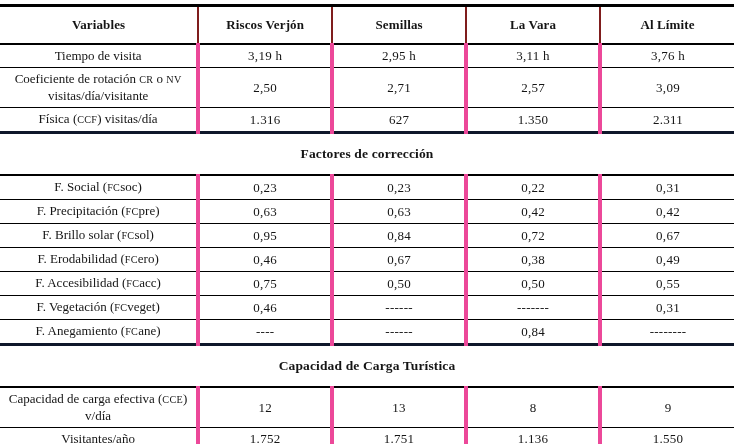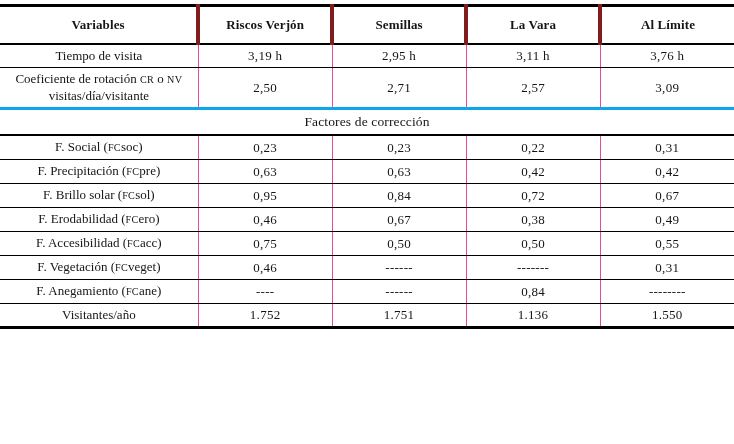--- a/index.html
+++ b/index.html
@@ -25,46 +25,46 @@
   }
   table.cc-table th {
     font-weight: bold;
     font-size: 13px;
     text-align: center;
     padding: 10px 16px;
     border-bottom: 2px solid #000;
     letter-spacing: 0.01em;
   }
   table.cc-table th + th {
-    border-left: 4px solid #7f1d1d;
+    border-left: 2px solid #7f1d1d;
   }
   tr.data-row td {
     font-size: 13px;
     line-height: 16px;
     padding: 3px 8px;
     border-bottom: 1px solid #000;
     vertical-align: middle;
   }
   tr.data-row td + td {
-    border-left: 1px solid #ec4899;
+    border-left: 4px solid #ec4899;
   }
   td.lbl {
     text-align: center;
     padding-left: 9px;
   }
   td.val {
     text-align: center;
     letter-spacing: 0.02em;
   }
   tr.section-row td {
-    font-weight: normal;
+    font-weight: bold;
     font-size: 13.5px;
     text-align: center;
-    padding: 4px 6px;
-    border-top: 3px solid #0ea5e9;
+    padding: 12px 6px;
+    border-top: 3px solid #0f172a;
     border-bottom: 2px solid #000;
     letter-spacing: 0.01em;
   }
   .sc {
     font-size: 0.78em;
     letter-spacing: 0.03em;
   }
 </style>
 </head>
 <body>
@@ -94,20 +94,27 @@
           <td class="val">2,95 h</td>
           <td class="val">3,11 h</td>
           <td class="val">3,76 h</td>
         </tr>
         <tr class="data-row">
           <td class="lbl">Coeficiente de rotación <span class="sc">CR</span> o <span class="sc">NV</span> visitas/día/visitante</td>
           <td class="val">2,50</td>
           <td class="val">2,71</td>
           <td class="val">2,57</td>
           <td class="val">3,09</td>
+        </tr>
+        <tr class="data-row">
+          <td class="lbl">Física (<span class="sc">CCF</span>) visitas/día</td>
+          <td class="val">1.316</td>
+          <td class="val">627</td>
+          <td class="val">1.350</td>
+          <td class="val">2.311</td>
         </tr>
         <tr class="section-row">
           <td colspan="5">Factores de corrección</td>
         </tr>
         <tr class="data-row">
           <td class="lbl">F. Social (<span class="sc">FC</span>soc)</td>
           <td class="val">0,23</td>
           <td class="val">0,23</td>
           <td class="val">0,22</td>
           <td class="val">0,31</td>
@@ -147,20 +154,30 @@
           <td class="val">-------</td>
           <td class="val">0,31</td>
         </tr>
         <tr class="data-row">
           <td class="lbl">F. Anegamiento (<span class="sc">FC</span>ane)</td>
           <td class="val">----</td>
           <td class="val">------</td>
           <td class="val">0,84</td>
           <td class="val">--------</td>
         </tr>
+        <tr class="section-row">
+          <td colspan="5">Capacidad de Carga Turística</td>
+        </tr>
+        <tr class="data-row">
+          <td class="lbl">Capacidad de carga efectiva (<span class="sc">CCE</span>) v/día</td>
+          <td class="val">12</td>
+          <td class="val">13</td>
+          <td class="val">8</td>
+          <td class="val">9</td>
+        </tr>
         <tr class="data-row">
           <td class="lbl">Visitantes/año</td>
           <td class="val">1.752</td>
           <td class="val">1.751</td>
           <td class="val">1.136</td>
           <td class="val">1.550</td>
         </tr>
       </tbody>
   </table>
 </div>

